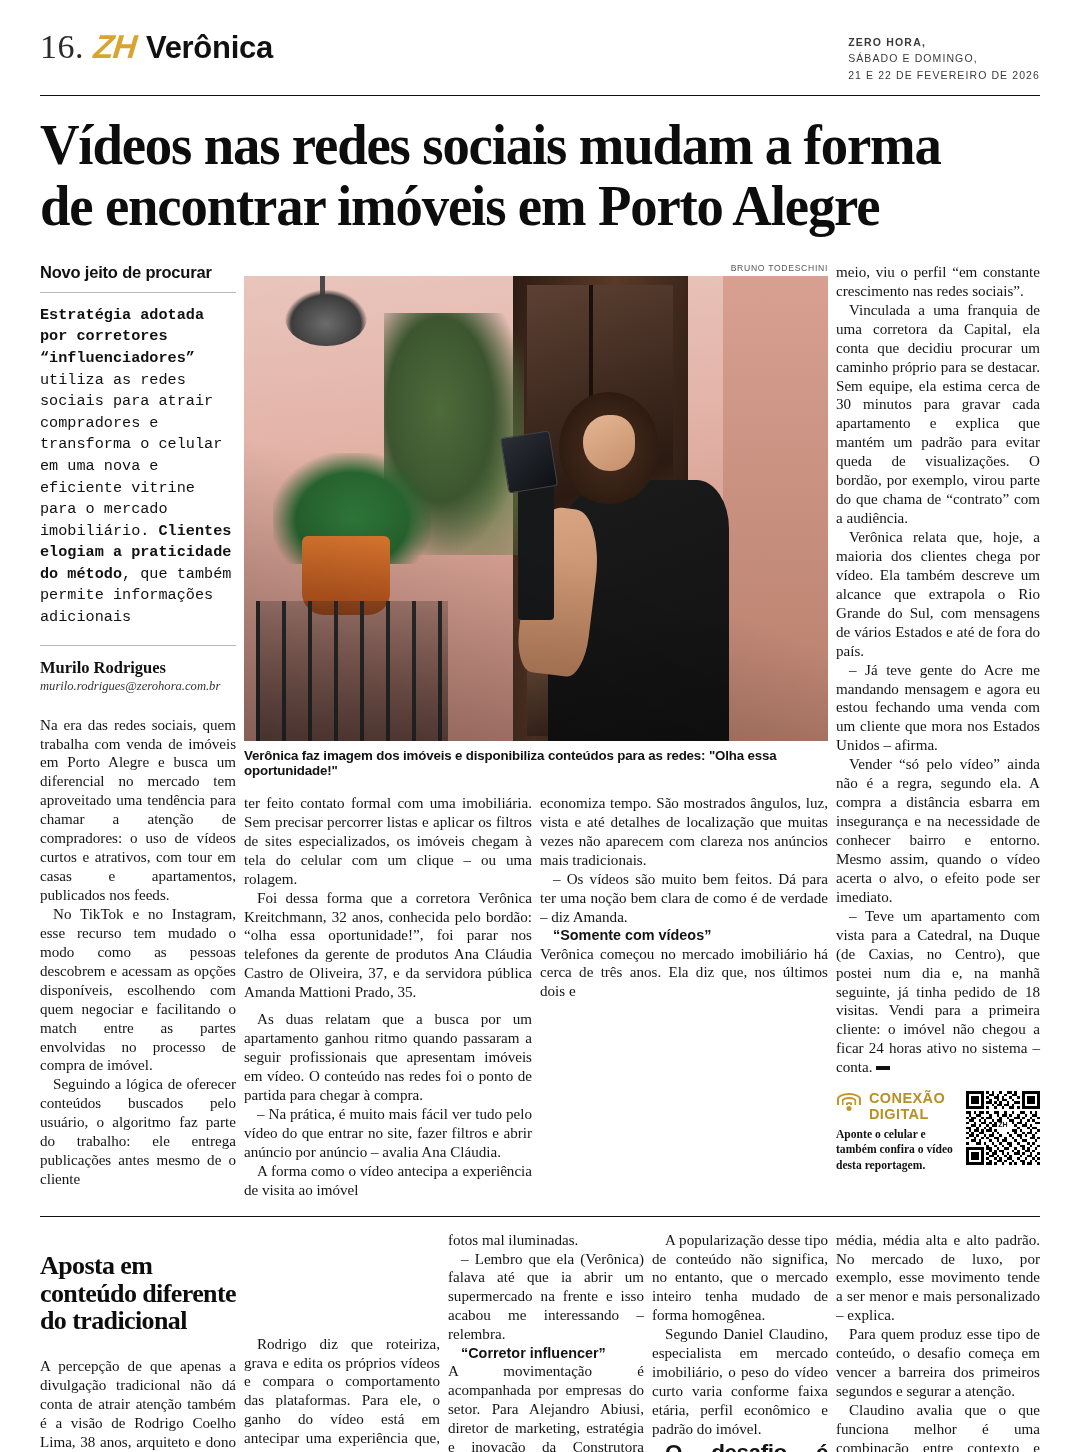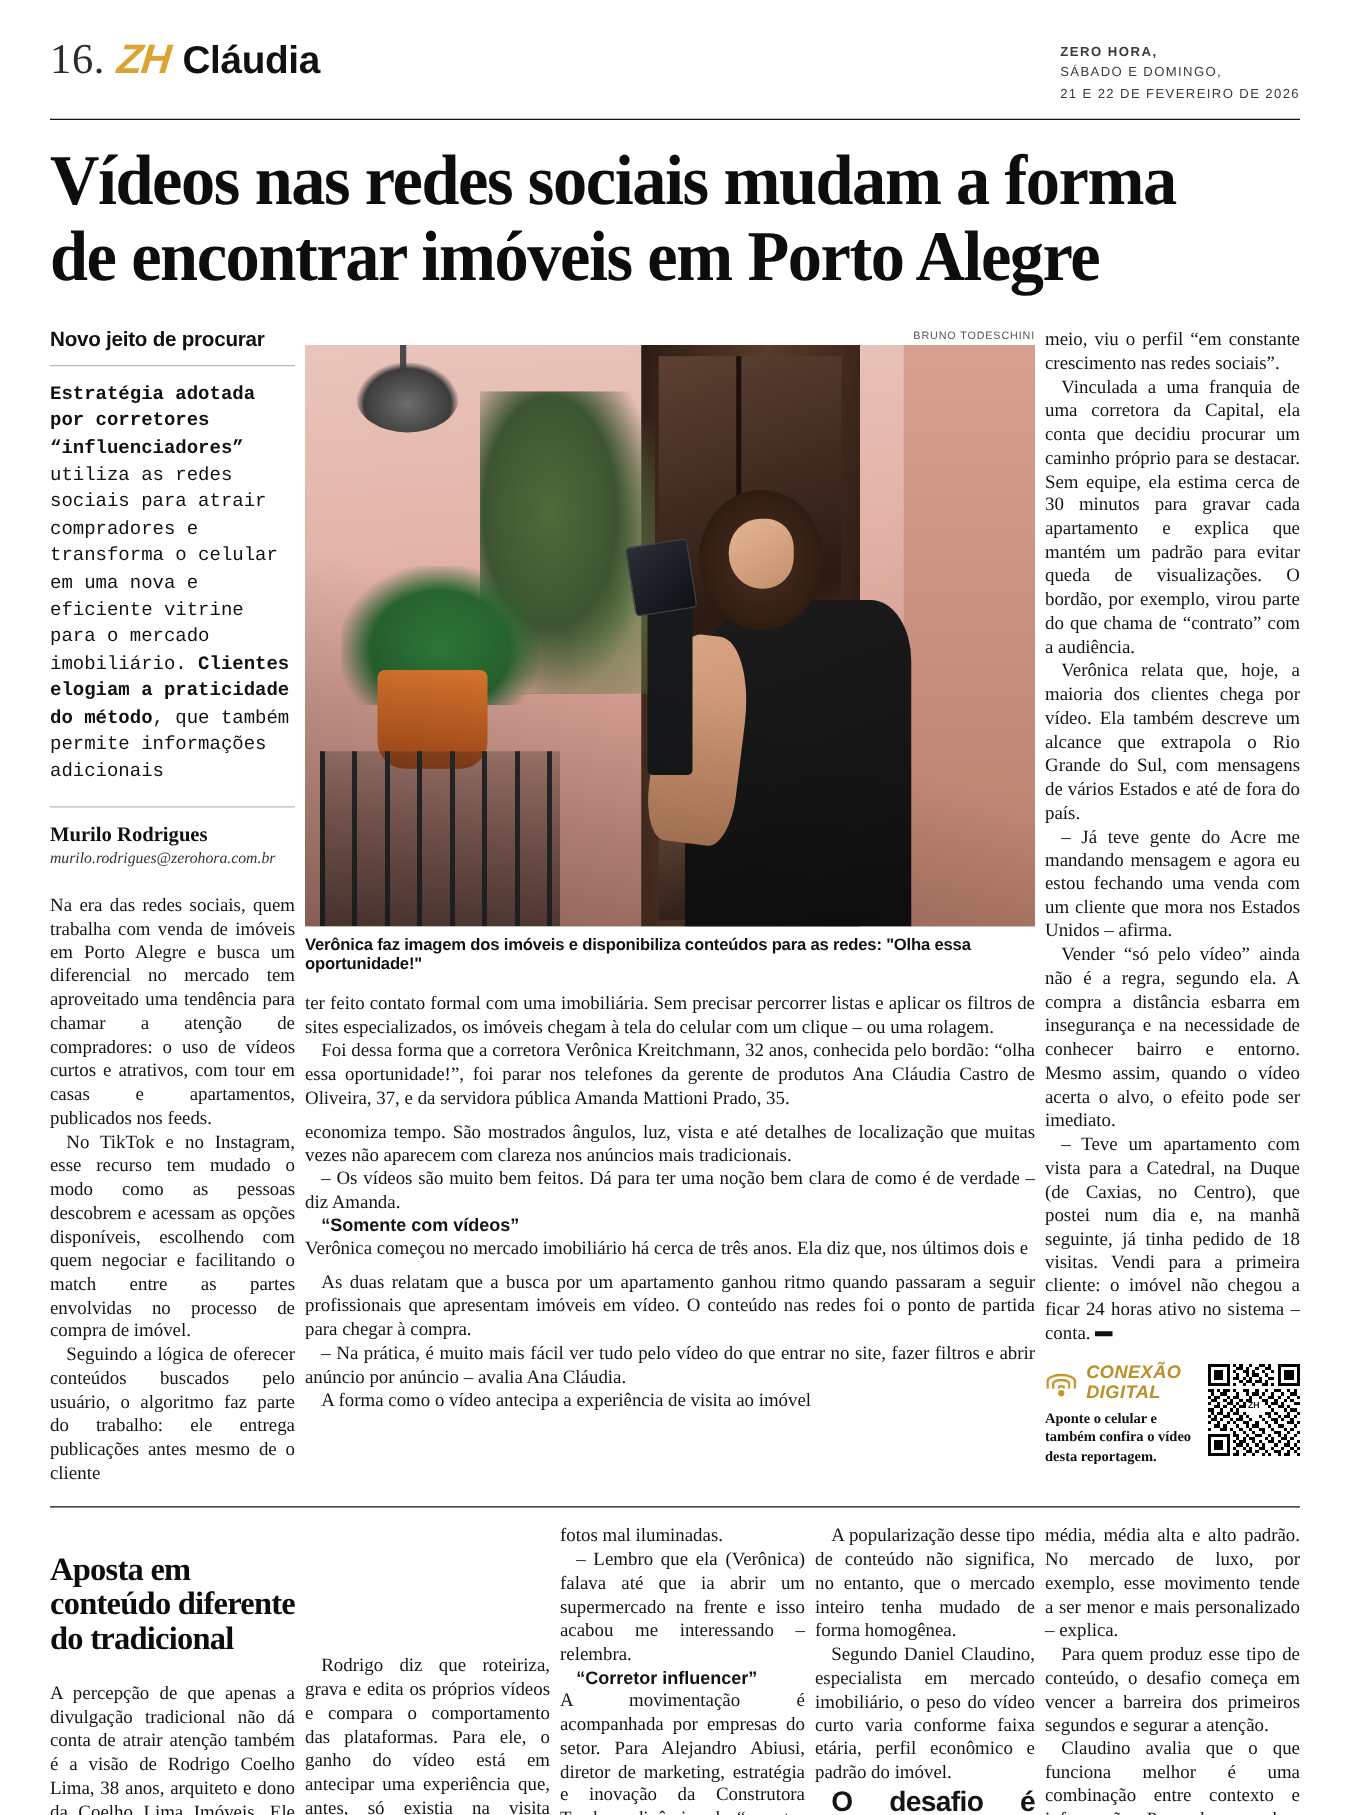--- a/index.html
+++ b/index.html
@@ -85,21 +85,21 @@
   .ph-gimbal { position:absolute; left:47%; top:44%; width:6%; height:30%; background:#17181a; border-radius:4px; }
   .ph-phone { position:absolute; left:44.5%; top:34%; width:8.5%; height:12%;
       background:linear-gradient(145deg,#2b2f36,#0e1014); border-radius:4px; transform:rotate(-9deg); border:1px solid #3c424a; }
   .ph-bg-right { position:absolute; right:0; top:0; width:18%; height:100%;
       background:linear-gradient(180deg,#d8a091,#b87f6c); }
   .ph-shadow { position:absolute; inset:0; background:linear-gradient(200deg, rgba(0,0,0,0) 55%, rgba(0,0,0,.35) 100%); }
 
   
   .qr-box { display:flex; gap:10px; align-items:flex-start; margin-top:14px; }
   .qr-left { flex:1 1 auto; }
-  .conexao { display:flex; align-items:center; gap:7px;font-style:italic; }
+  .conexao { display:flex; gap:7px; }
   .wifi-icon { width:26px; height:20px; position:relative; flex:none; }
   .wifi-icon i { position:absolute; left:50%; transform:translateX(-50%); border:2.6px solid #c9952a; border-bottom:none;
                  border-radius:50% 50% 0 0; }
   .wifi-icon i.a { width:24px; height:12px; bottom:6px; }
   .wifi-icon i.b { width:15px; height:8px;  bottom:6px; }
   .wifi-icon i.c { width:6px;  height:3px;  bottom:6px; }
   .wifi-dot { position:absolute; left:50%; bottom:0; transform:translateX(-50%); width:5px; height:5px; background:#c9952a; border-radius:50%; }
   .conexao-text { font-family:"Liberation Sans", sans-serif; font-weight:bold; font-size:14.5px; color:#b98f27; line-height:1.06; letter-spacing:.4px; }
   .qr-desc { font-family:Liberation Serif, serif; font-weight:bold; font-size:11.6px; line-height:1.32; color:#111; margin-top:5px; }
   .qr-code { width:74px; height:74px; flex:none; position:relative; background:#fff; }
@@ -115,21 +115,21 @@
 </style>
 </head>
 <body>
 
 <div class="page">
 
   <div class="masthead">
     <div class="mh-left">
       <span class="folio">16.</span>
       <span class="zh-logo">ZH</span>
-      <span class="section-name">Cláudia</span>
+      <span class="section-name">Verônica</span>
     </div>
     <div class="mh-right">
       <div class="bold">ZERO HORA,</div>
       <div>SÁBADO E DOMINGO,</div>
       <div>21 E 22 DE FEVEREIRO DE 2026</div>
     </div>
   </div>
   <div class="rule-top"></div>
 
   <h1 class="headline">Vídeos nas redes sociais mudam a forma de encontrar imóveis em Porto Alegre</h1>
@@ -172,21 +172,21 @@
           <div class="ph-person-hair"></div>
           <div class="ph-person-face"></div>
           <div class="ph-arm"></div>
           <div class="ph-gimbal"></div>
           <div class="ph-phone"></div>
           <div class="ph-shadow"></div>
         </div>
         <div class="caption">Verônica faz imagem dos imóveis e disponibiliza conteúdos para as redes: "Olha essa oportunidade!"</div>
       </div>
 
-      <div class="cols-bottom" style="grid-template-columns:repeat(1,1fr); margin-top:16px;">
+      <div class="cols-bottom" style="grid-template-columns:repeat(2,1fr); margin-top:16px;">
         <div class="body-col">
           <p class="noind">ter feito contato formal com uma imobiliária. Sem precisar percorrer listas e aplicar os filtros de sites especializados, os imóveis chegam à tela do celular com um clique – ou uma rolagem.</p>
           <p>Foi dessa forma que a corretora Verônica Kreitchmann, 32 anos, conhecida pelo bordão: “olha essa oportunidade!”, foi parar nos telefones da gerente de produtos Ana Cláudia Castro de Oliveira, 37, e da servidora pública Amanda Mattioni Prado, 35.</p>
         </div>
         <div class="body-col">
           <p class="noind">economiza tempo. São mostrados ângulos, luz, vista e até detalhes de localização que muitas vezes não aparecem com clareza nos anúncios mais tradicionais.</p>
           <p>– Os vídeos são muito bem feitos. Dá para ter uma noção bem clara de como é de verdade – diz Amanda.</p>
           <p class="subhead">“Somente com vídeos”</p>
           <p class="noind">Verônica começou no mercado imobiliário há cerca de três anos. Ela diz que, nos últimos dois e</p>
         </div>

